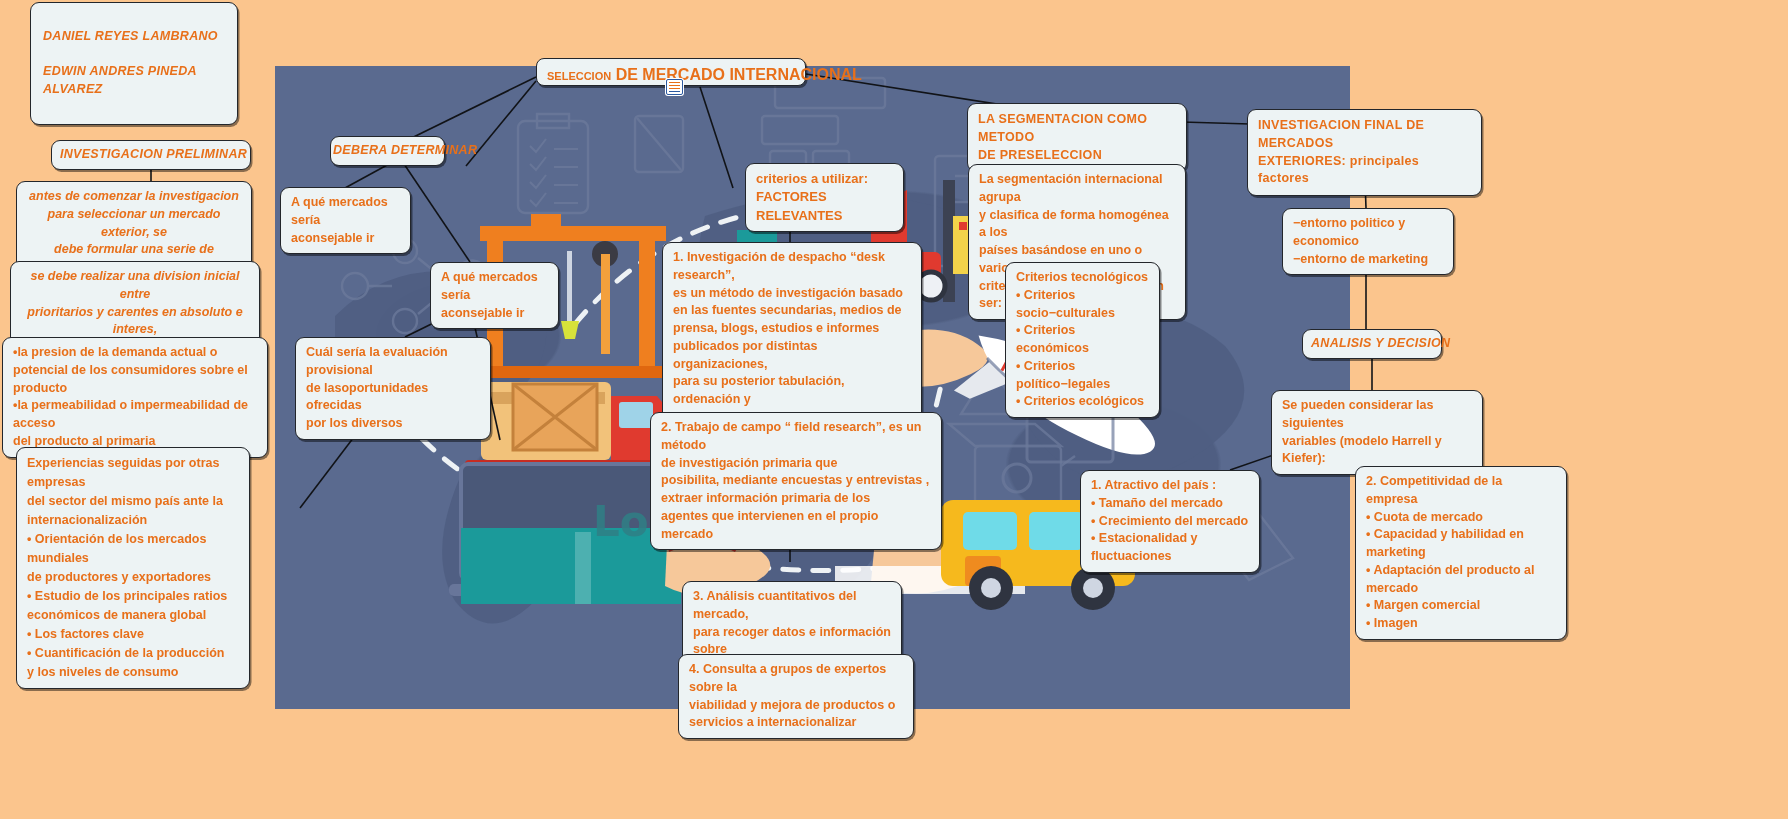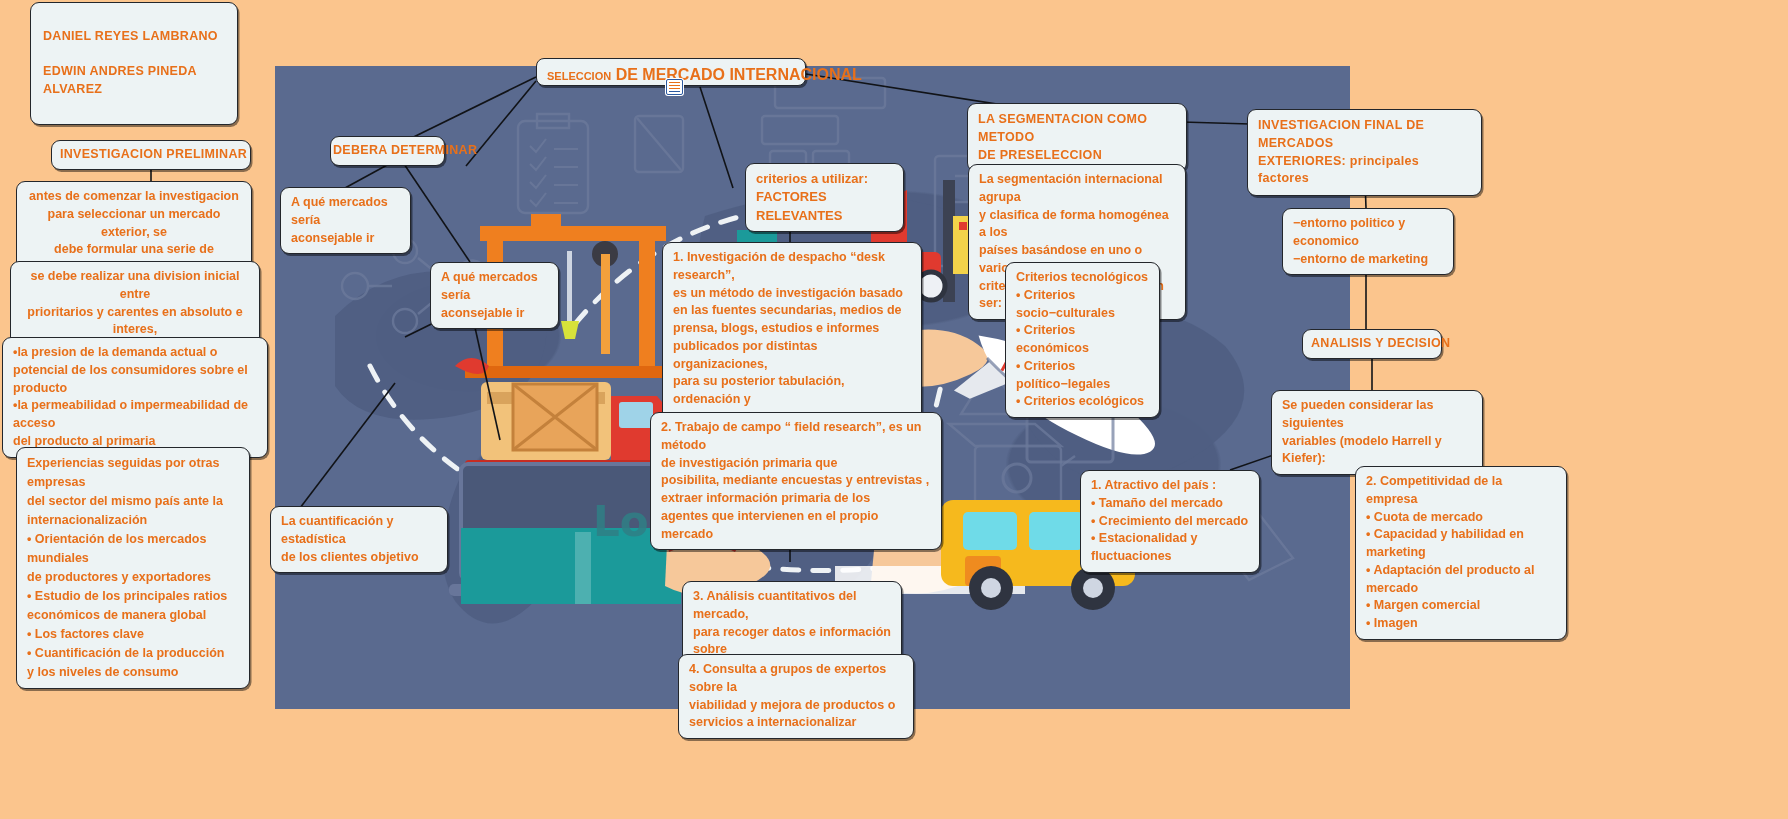--- a/index.html
+++ b/index.html
@@ -43,21 +43,21 @@
     color:#e8701a;
     font-weight:bold;
     line-height:1.42;
     padding:6px 10px;
     box-shadow:1.5px 2px 0 rgba(0,0,0,.45);
     white-space:pre-line;
   }
   .node.small{font-size:12.5px;}
   .node.mid{font-size:13px;margin-left:48px;}
   .node.cap{font-size:12.5px;letter-spacing:.3px;}
-  .node.center{text-align:center;}
+  .node.center{text-align:center;font-style:italic;}
 
   
   #title-node{
     left:536px;top:58px;width:270px;height:28px;
     padding:5px 10px;border-radius:8px;
     font-size:12.5px;text-align:center;white-space:nowrap;
   }
   #title-node .big{font-size:11px;font-weight:bold;}
   #title-node .rest{font-size:16px;font-weight:bold;}
 
@@ -312,24 +312,25 @@
  y los niveles de consumo</div>
 
   <div class="node cap center" style="left:330px;top:136px;width:115px;padding:5px 2px;white-space:nowrap;">DEBERA DETERMINAR</div>
 
   <div class="node small" style="left:280px;top:187px;width:131px;">A qué mercados sería
 aconsejable ir</div>
 
   <div class="node small" style="left:430px;top:262px;width:129px;">A qué mercados sería
 aconsejable ir</div>
 
-
-
-  <div class="node small" style="left:270px;top:506px;width:178px;">La cuantificación y estadística
-de los clientes objetivo</div>
+  <div class="node small" style="left:295px;top:337px;width:196px;">Cuál sería la evaluación provisional
+de lasoportunidades ofrecidas
+por los diversos</div>
+
+
 
   <div class="node mid" style="left:697px;top:163px;width:159px;">criterios a utilizar:
 FACTORES RELEVANTES</div>
 
   <div class="node small" style="left:662px;top:242px;width:260px;">1. Investigación de despacho “desk research”,
 es un método de investigación basado
 en las fuentes secundarias, medios de
 prensa, blogs, estudios e informes
 publicados por distintas organizaciones,
 para su posterior tabulación, ordenación y

